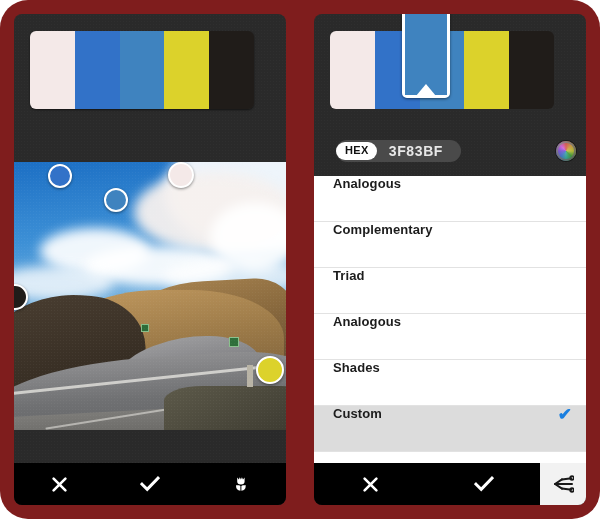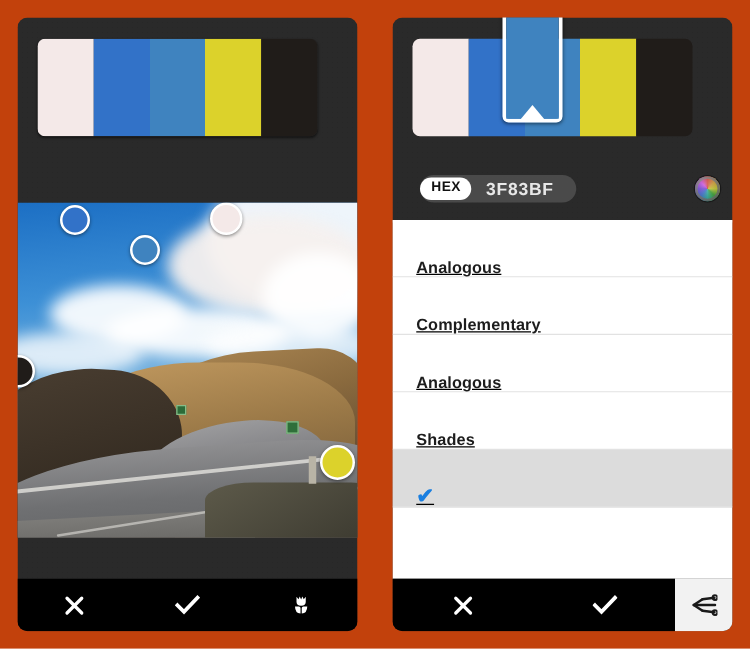--- a/index.html
+++ b/index.html
@@ -1,21 +1,21 @@
 <!DOCTYPE html>
 <html><head>
 <meta charset="utf-8">
 <style>
   html,body{margin:0;padding:0;background:#ffffff;}
   body{
     width:600px;height:519px;overflow:hidden;
     font-family:"Liberation Sans", sans-serif;
     -webkit-font-smoothing:antialiased;
   }
-  .screen{position:relative;width:600px;height:519px;background:#c2410c;}
+  .screen{position:relative;width:600px;height:519px;background:#7f1d1d;border-radius:28px;}
 
   
   .panel{
     position:absolute;top:14px;width:272px;height:491px;
     background:#2a2a2a;
     background-image:
       radial-gradient(rgba(255,255,255,0.022) 0.5px, transparent 0.5px),
       radial-gradient(rgba(0,0,0,0.08) 0.5px, transparent 0.5px);
     background-size:3px 3px, 4px 4px;
     background-position:0 0, 2px 2px;
@@ -168,23 +168,23 @@
   .tb-white{
     width:46px;height:100%;background:#f2f2f2;display:flex;align-items:center;justify-content:center;
   }
 
   
   .list{
     position:absolute;left:0;top:162px;width:272px;bottom:42px;
     background:#ffffff;overflow:hidden;
   }
   .list-row{
-    position:relative;height:46px;display:flex;align-items:flex-end;
+    position:relative;height:46px;display:flex;align-items:flex-start;
     padding:0 14px 0 19px;border-bottom:1px solid #e2e2e2;
-    box-sizing:border-box;background:#ffffff;text-decoration:underline;
+    box-sizing:border-box;background:#ffffff;
   }
   .list-row.selected{background:#dcdcdc;}
   .list-label{font-size:13px;font-weight:bold;color:#1c1c1c;letter-spacing:0.1px;flex:1 1 auto;}
   .check{color:#1a7fe0;font-size:17px;font-weight:bold;line-height:1;}
   .list-top-edge{position:absolute;left:0;top:0;width:272px;height:2px;background:#f4f4f4;}
 </style>
 </head>
 <body>
 
 <div class="screen">
@@ -284,26 +284,30 @@
     <div class="list">
       <div class="list-top-edge"></div>
       <div id="list-rows">
           <div class="list-row">
             <span class="list-label">Analogous</span>
           </div>
           <div class="list-row">
             <span class="list-label">Complementary</span>
           </div>
           <div class="list-row">
+            <span class="list-label">Triad</span>
+          </div>
+          <div class="list-row">
             <span class="list-label">Analogous</span>
           </div>
           <div class="list-row">
             <span class="list-label">Shades</span>
           </div>
           <div class="list-row selected">
+            <span class="list-label">Custom</span>
             <span class="check" style="color: rgb(26, 127, 224);">✔</span>
           </div>
         </div>
     </div>
 
     <div class="toolbar-right">
       <div class="tb-dark">
         <div class="tb-btn">
           <svg width="17" height="17" viewBox="0 0 17 17">
             <path d="M2.6 2.6 L14.4 14.4 M14.4 2.6 L2.6 14.4" stroke="#fff" stroke-width="2.6" stroke-linecap="round"></path>

